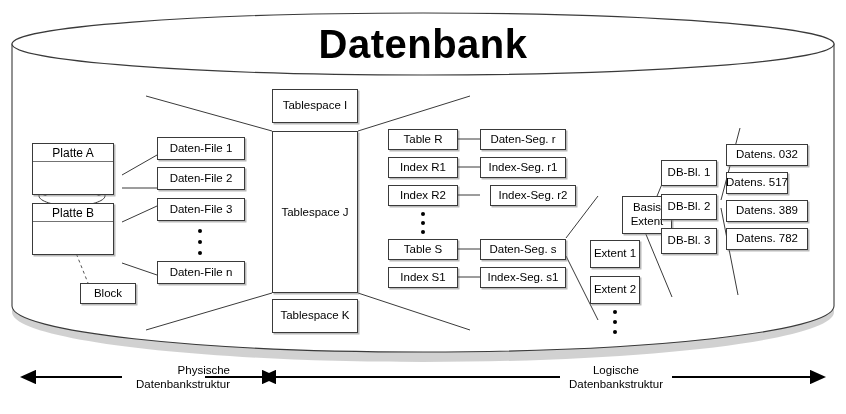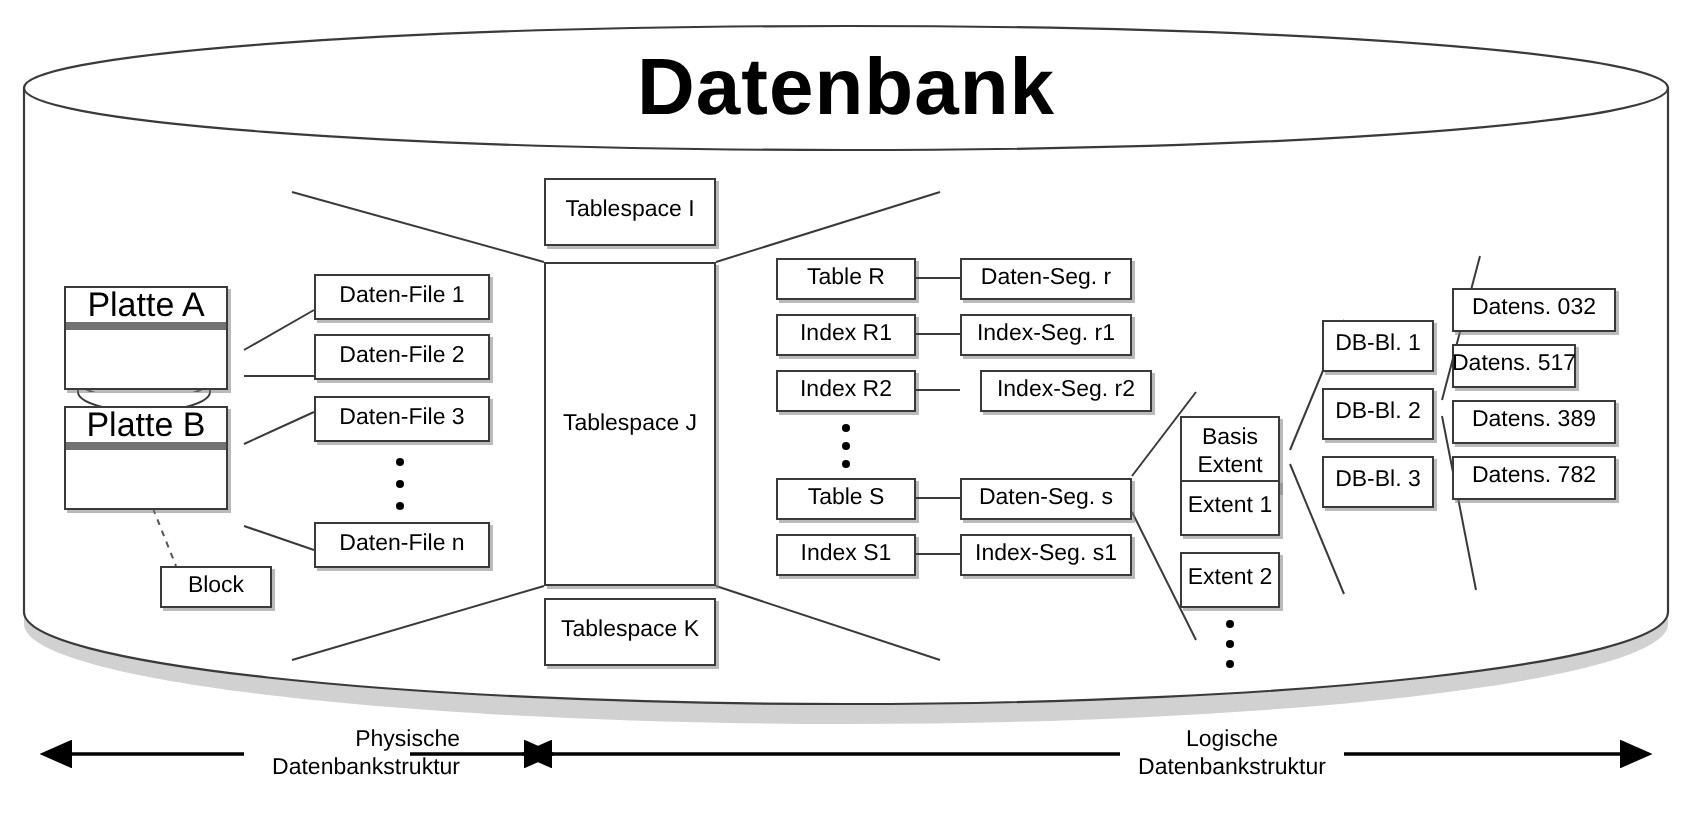--- a/index.html
+++ b/index.html
@@ -47,25 +47,25 @@
     position: absolute;
     box-sizing: border-box;
     border: 1px solid #3a3a3a;
     background: #ffffff;
     box-shadow: 1.5px 1.5px 0 0 rgba(130,130,130,0.55);
     display: flex;
     flex-direction: column;
   }
   .disk-label {
     height: 17px;
-    border-bottom: 4px solid #737373;
+    border-bottom: 1px solid #737373;
     display: flex;
     align-items: center;
     justify-content: center;
-    font-size: 17px;
+    font-size: 12px;
     color: #000;
   }
   .disk-body {
     flex: 1;
     position: relative;
   }
   .tablespace-j {
     position: absolute;
     box-sizing: border-box;
     border: 1px solid #3a3a3a;
@@ -251,21 +251,21 @@
       <line x1="458" y1="277" x2="480" y2="277"></line>
     </g>
   </svg>
 
   <div class="node" style="left:480px; top:129px; width:86px; height:21px;">Daten-Seg. r</div>
   <div class="node" style="left:480px; top:157px; width:86px; height:21px;">Index-Seg. r1</div>
   <div class="node" style="left:480px; top:185px; width:86px; height:21px;margin-left:10px;">Index-Seg. r2</div>
   <div class="node" style="left:480px; top:239px; width:86px; height:21px;">Daten-Seg. s</div>
   <div class="node" style="left:480px; top:267px; width:86px; height:21px;">Index-Seg. s1</div>
 
-  <div class="node two-line" style="left:590px; top:196px; width:50px; height:38px; flex-direction:column;margin-top:12px;">
+  <div class="node two-line" style="left:622px; top:196px; width:50px; height:38px; flex-direction:column;">
     <span>Basis</span>
     <span>Extent</span>
   </div>
   <div class="node" style="left:590px; top:240px; width:50px; height:28px;">Extent 1</div>
   <div class="node" style="left:590px; top:276px; width:50px; height:28px;">Extent 2</div>
   <div class="vdots" style="left:612px; top:310px; width:6px; height:24px;">
     <i></i>
       <i></i>
       <i></i>
   </div>

